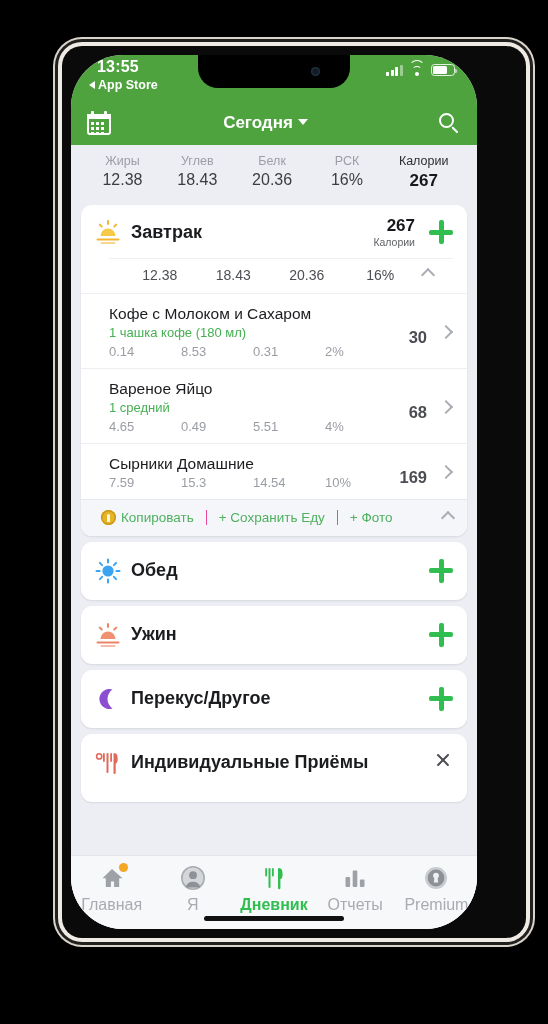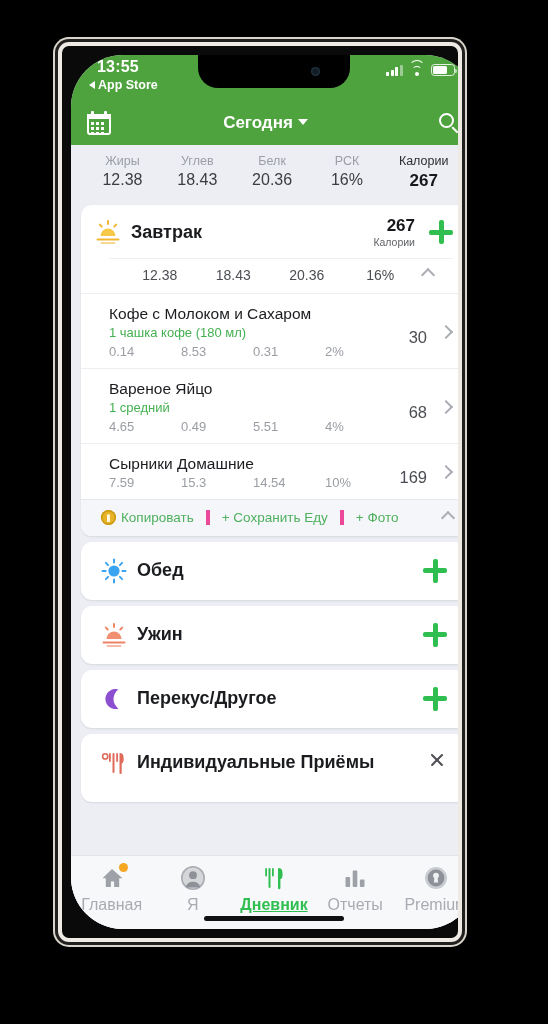--- a/index.html
+++ b/index.html
@@ -12,22 +12,22 @@
   .stage {
     position: relative;
     width: 548px; height: 1024px;
     background: #000;
   }
 
   
   .phone-frame {
     position: absolute;
     left: 62px; top: 46px;
-    width: 396px; height: 892px;
-    border-radius: 7px;
+    width: 464px; height: 892px;
+    border-radius: 20px;
     background: #0a0a0a;
     box-shadow:
       0 0 0 4px #efeae4,
       0 0 0 7px #20211f,
       0 0 0 9px #d9d3cb;
     overflow: hidden;
   }
   .screen {
     position: absolute;
     left: 9px; top: 9px;
@@ -236,73 +236,73 @@
     border-top: 1px solid #eceef1;
   }
   .food-main { flex: 1; min-width: 0; }
   .food-name { font-size: 15.5px; color: #1b1c1f; margin-bottom: 2px; }
   .food-serv { font-size: 13px; color: #45b052; margin-bottom: 4px; }
   .food-macros { display: flex; }
   .food-macros span {
     font-size: 13px; color: #9a9da4; width: 72px; text-align: left;
   }
   .food-kcal {
-    font-size: 16.5px; font-weight: 400; color: #4b4d52;
+    font-size: 16.5px; font-weight: 700; color: #4b4d52;
     margin-right: 12px; white-space: nowrap; margin-top: 11px;
   }
   .food-arrow { width: 14px; text-align: center; }
 
   
   .meal-actions {
     display: flex; align-items: center;
     background: #f4f6f9;
     border-top: 1px solid #e5e8ec;
     padding: 9px 14px 9px 16px;
   }
   .act {
     display: flex; align-items: center; gap: 5px;
     font-size: 13.5px; color: #4fb05f; font-weight: 500;
     padding: 0 12px;
-    border-right: 4px solid #ec4899;
+    border-right: 1px solid #ec4899;
     cursor: pointer;
   }
   .act:first-child { padding-left: 4px; }
   .act.last { border-right: none; }
   .lock-icon {
     width: 15px; height: 15px; border-radius: 50%;
     background: #e8b427;
     position: relative; flex: none;
     box-shadow: inset 0 0 0 1.5px #c99a15;
   }
   .lock-icon::after {
     content:''; position:absolute; left:5.6px; top:3.4px;
     width:3.6px; height:8px; background:#fff8e0; border-radius: 2px 2px 1px 1px;
   }
   .act-spacer { flex: 1; }
 
   
-  .simple-head { display:flex; align-items:center; padding: 16px 20px; }
+  .simple-head { display:flex; align-items:center; padding: 16px 14px; }
 
   
   .tabbar {
     position: absolute; left:0; right:0; bottom:0;
     height: 74px;
     background: #f7f8fa;
     border-top: 1px solid #e2e4e9;
     display: flex;
     z-index: 25;
   }
   .tab {
     flex:1; display:flex; flex-direction:column;
     align-items:center; justify-content:flex-start;
     padding-top: 9px; cursor:pointer;
   }
   .tab-ic { width: 26px; height: 26px; position: relative; margin-bottom: 5px; }
   .tab-lab { font-size: 16px; color: #a8abb1; }
-  .tab.active .tab-lab { color: #2FBE4F; font-weight: 700; text-decoration: underline; }
+  .tab.active .tab-lab { color: #2FBE4F; font-weight: 700; }
   .home-ind {
     position: absolute; bottom: 8px; left: 50%; transform: translateX(-50%);
     width: 140px; height: 5px; background: #111; border-radius: 3px;
     z-index: 26;
   }
   .badge-dot {
     position: absolute; right: -3px; top: -2px;
     width: 9px; height: 9px; border-radius: 50%; background: #F5A623;
   }
 

